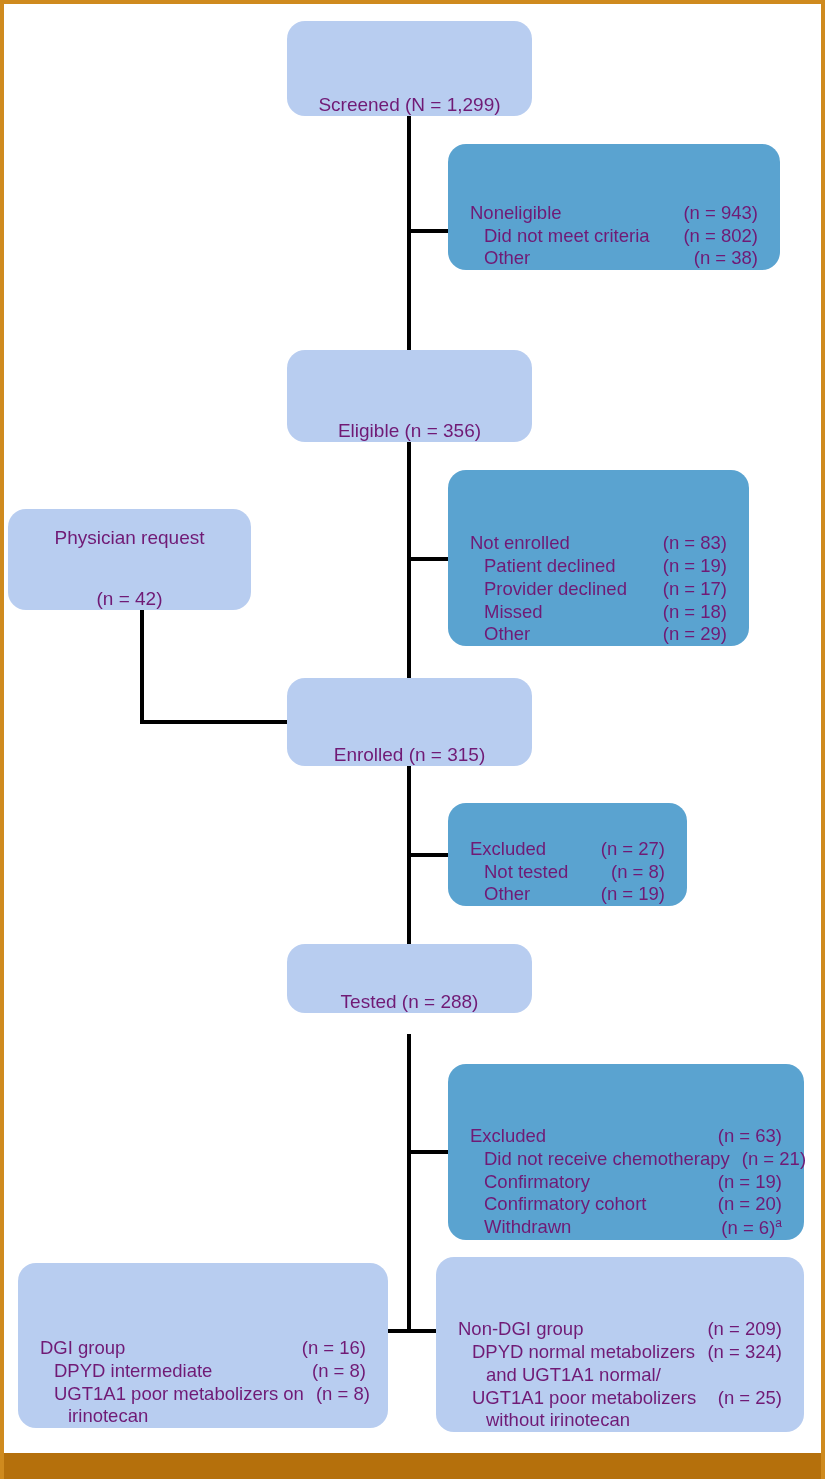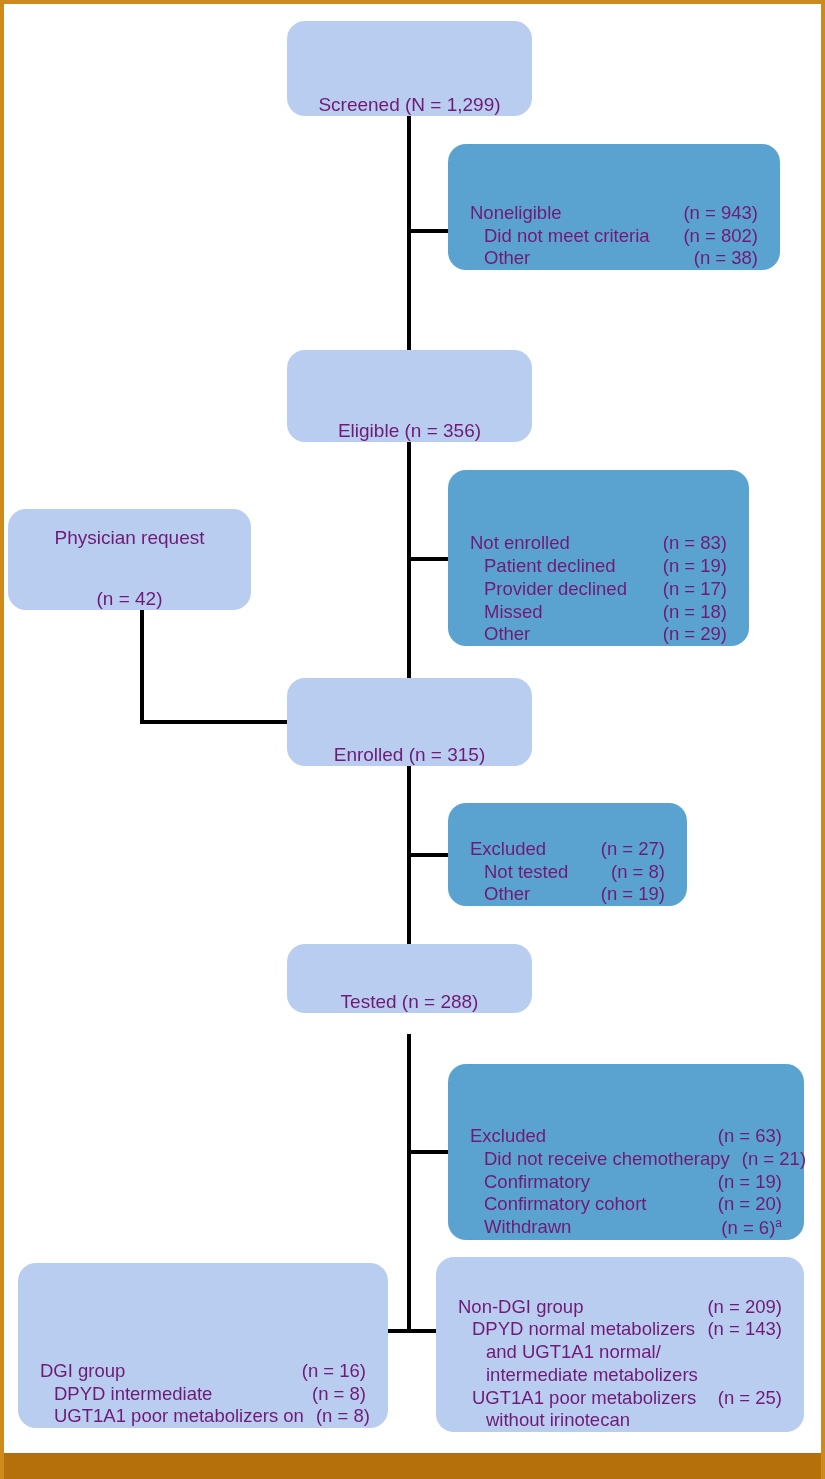--- a/index.html
+++ b/index.html
@@ -219,41 +219,41 @@
           <span class="num">(n = 16)</span>
         </div>
         <div class="row i1">
           <span class="lbl">DPYD intermediate</span>
           <span class="num">(n = 8)</span>
         </div>
         <div class="row i1">
           <span class="lbl">UGT1A1 poor metabolizers on</span>
           <span class="num">(n = 8)</span>
         </div>
+        <div class="row cont">
+          <span class="lbl">irinotecan</span>
+          <span class="num"></span>
+        </div>
       </div>
     </div>
 
     <div class="node light" style="left:432px; top:1253px; width:368px; height:175px;">
       <div class="rows">
         <div class="row">
           <span class="lbl">Non-DGI group</span>
           <span class="num">(n = 209)</span>
         </div>
         <div class="row i1">
           <span class="lbl">DPYD normal metabolizers</span>
-          <span class="num">(n = 143)</span>
+          <span class="num">(n = 324)</span>
         </div>
         <div class="row cont">
           <span class="lbl">and UGT1A1 normal/</span>
           <span class="num"></span>
         </div>
-        <div class="row cont">
-          <span class="lbl">intermediate metabolizers</span>
-          <span class="num"></span>
-        </div>
         <div class="row i1">
           <span class="lbl">UGT1A1 poor metabolizers</span>
           <span class="num">(n = 25)</span>
         </div>
         <div class="row cont">
           <span class="lbl">without irinotecan</span>
           <span class="num"></span>
         </div>
       </div>
     </div>

